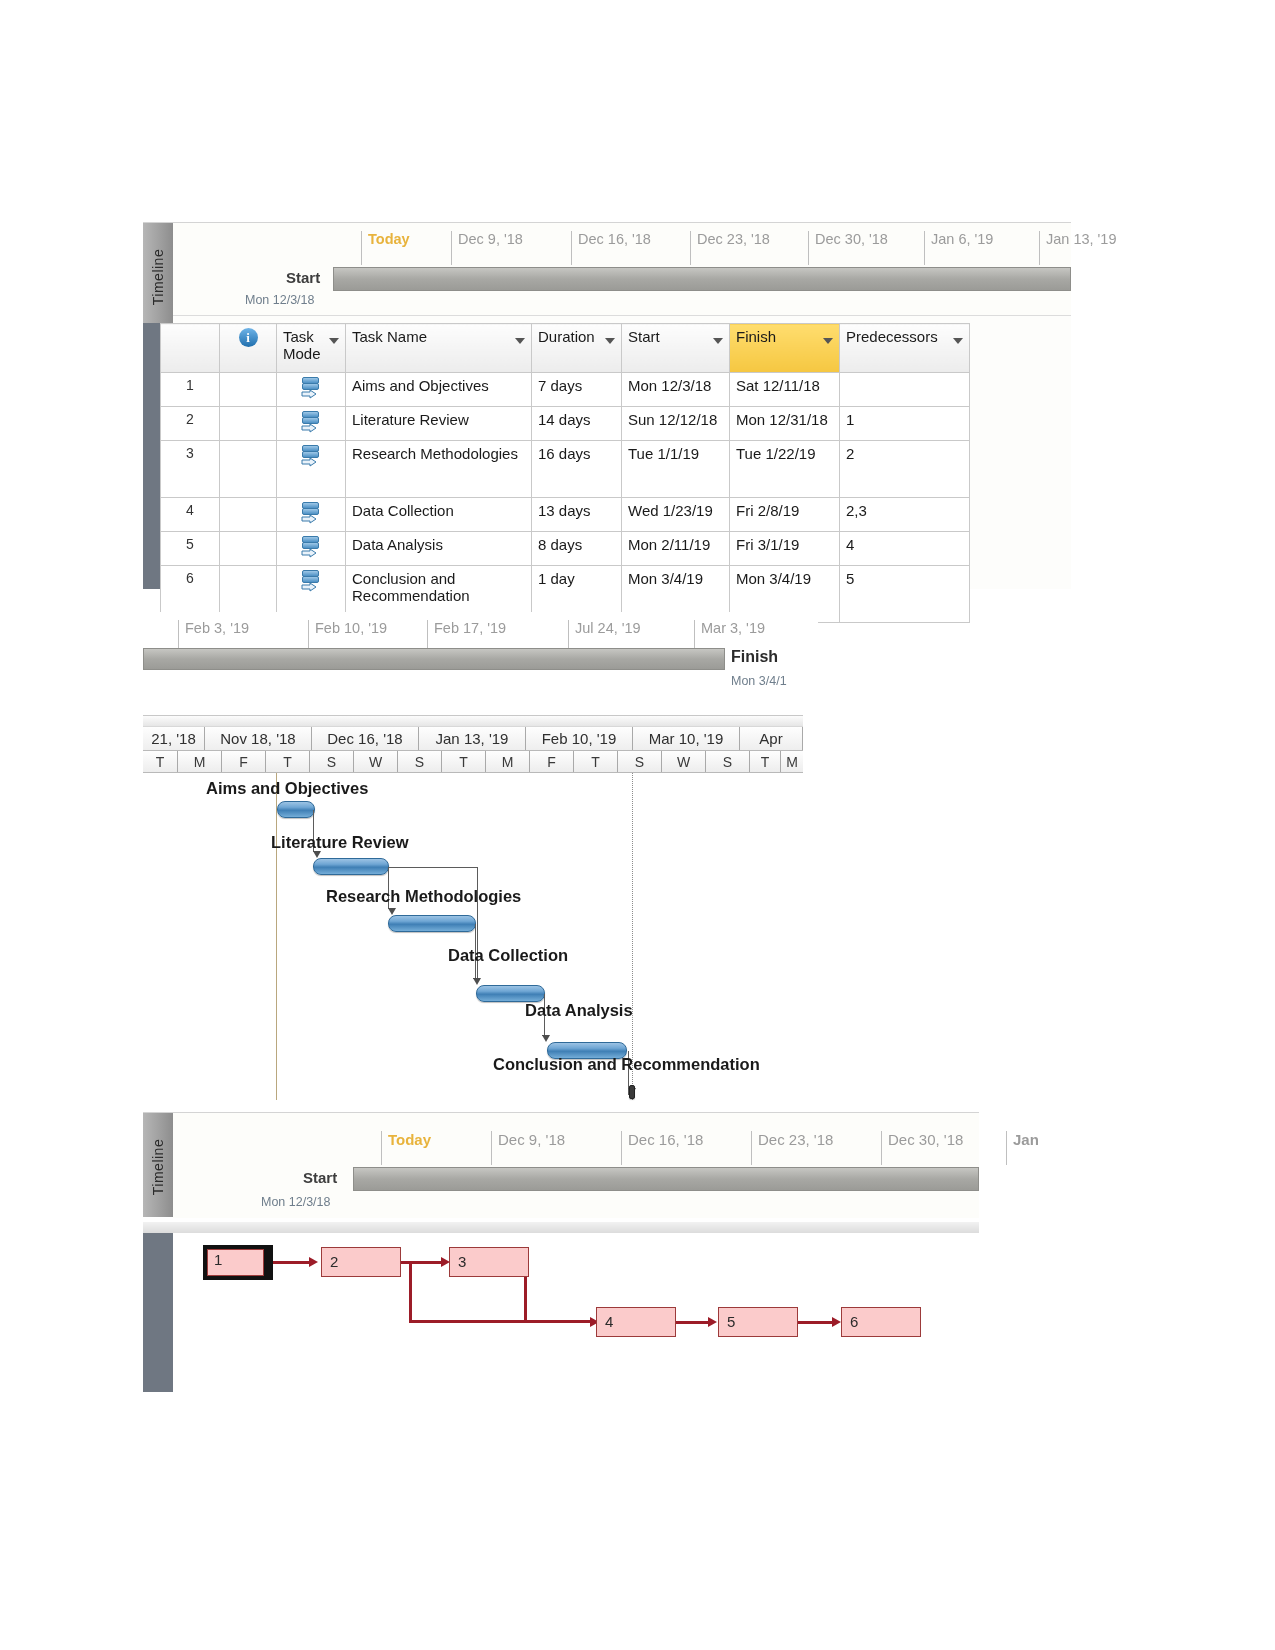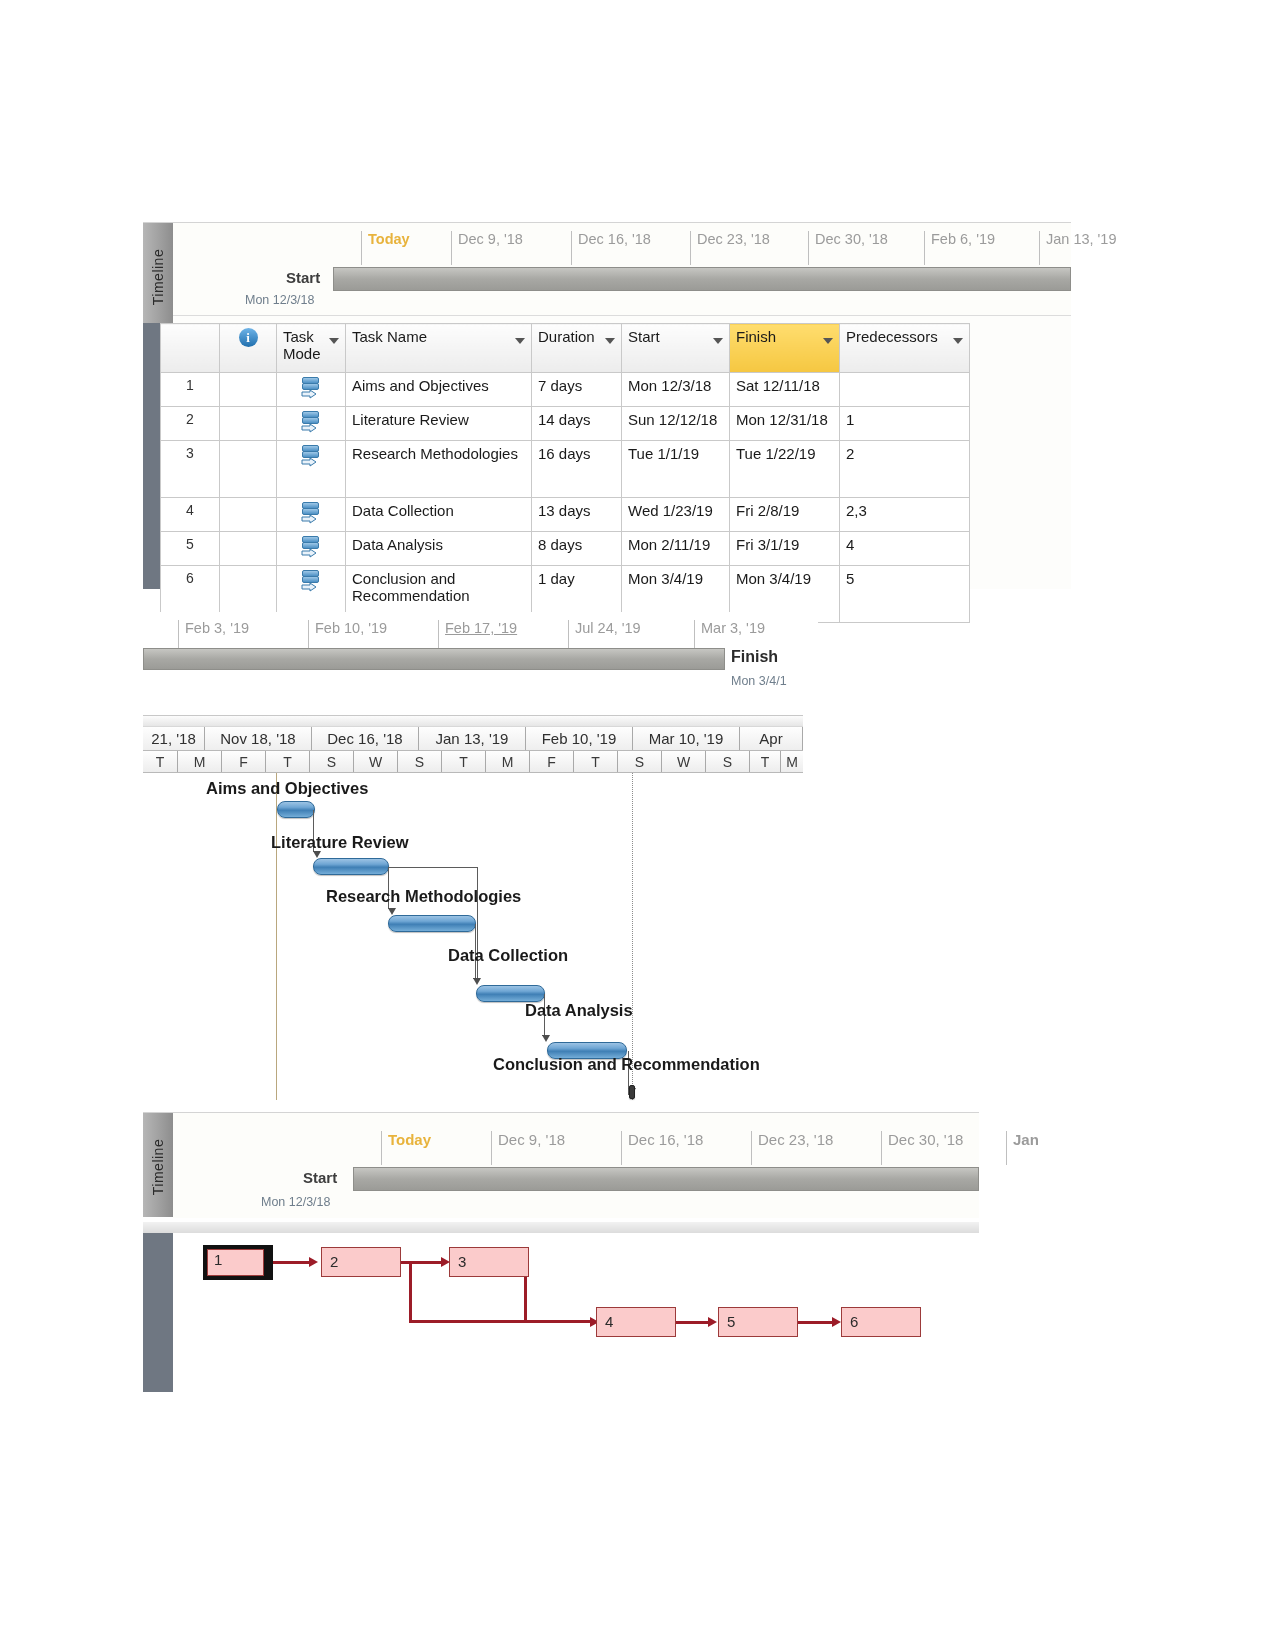--- a/index.html
+++ b/index.html
@@ -205,21 +205,21 @@
       <span>Timeline</span>
     </div>
 
     <div class="tl-area">
       <div class="tl-ticks">
         <div class="tl-tick today" style="left:160px;">Today</div>
         <div class="tl-tick" style="left:250px;">Dec 9, '18</div>
         <div class="tl-tick" style="left:370px;">Dec 16, '18</div>
         <div class="tl-tick" style="left:489px;">Dec 23, '18</div>
         <div class="tl-tick" style="left:607px;">Dec 30, '18</div>
-        <div class="tl-tick" style="left:723px;">Feb 6, '19</div>
+        <div class="tl-tick" style="left:723px;">Jan 6, '19</div>
         <div class="tl-tick" style="left:838px;">Jan 13, '19</div>
       </div>
       <div class="tl-bar" style="left:160px;top:44px;width:738px;"></div>
       <div class="tl-lab" style="left:113px;top:46px;">Start</div>
       <div class="tl-sub" style="left:72px;top:70px;">Mon 12/3/18</div>
     </div>
 
     <div class="tbl-wrap">
       <div class="tbl-side"></div>
       <table class="grid">
@@ -370,21 +370,21 @@
           </tr>
         </tbody>
       </table>
     </div>
   </div>
 
   <div class="shot" id="blk2">
     <div class="ticks">
       <div class="tl-tick" style="left:35px;">Feb 3, '19</div>
       <div class="tl-tick" style="left:165px;">Feb 10, '19</div>
-      <div class="tl-tick" style="left:295px;text-decoration:underline;">Feb 17, '19</div>
+      <div class="tl-tick" style="left:284px;">Feb 17, '19</div>
       <div class="tl-tick" style="left:425px;">Jul 24, '19</div>
       <div class="tl-tick" style="left:551px;">Mar 3, '19</div>
     </div>
     <div class="bar"></div>
     <div class="fin">Finish</div>
     <div class="finsub">Mon 3/4/1</div>
   </div>
 
   <div class="shot" id="blk3">
     <div class="gh-row gh-top"></div>

